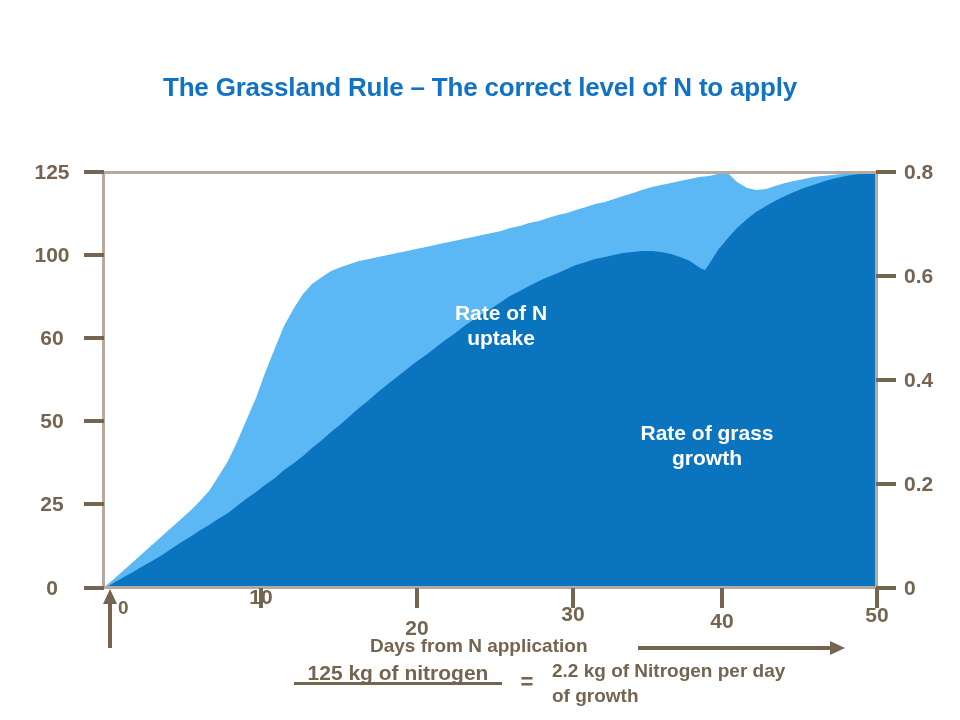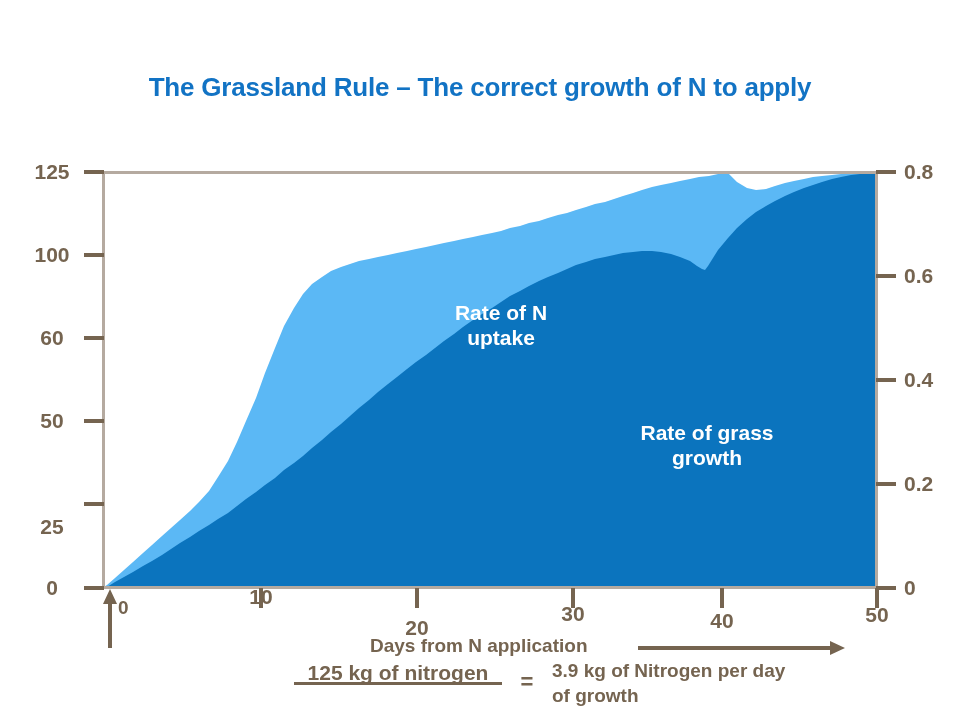--- a/index.html
+++ b/index.html
@@ -131,21 +131,21 @@
     left: 118px;
     top: 596px;
     font-size: 19px;
   }
 </style>
 </head>
 <body>
 
 <div id="page">
 
-  <div id="chart-title">The Grassland Rule – The correct growth of N to apply</div>
+  <div id="chart-title">The Grassland Rule – The correct level of N to apply</div>
 
   <svg id="plot-svg" width="960" height="720">
 
     <path id="area-uptake" fill="#5BB8F5" d="M 102 588
              L 102 588
              L 107 585 L 115 578 L 124 570 L 133 562 L 143 553 L 152 545
              L 162 536 L 171 528 L 180 520 L 190 511 L 199 502 L 209 491
              L 218 477 L 228 461 L 237 442 L 246 421 L 256 398 L 265 373
              L 275 348 L 284 326 L 294 308 L 303 294 L 312 284 L 322 277
              L 331 271 L 341 267 L 350 264 L 359 261 L 369 259 L 378 257
@@ -219,21 +219,21 @@
     <g>
       <line x1="638" y1="648" x2="836" y2="648" stroke="#756450" stroke-width="4"></line>
       <polygon points="845,648 830,641 830,655" fill="#756450"></polygon>
     </g>
   </svg>
 
   <div class="tick-label y-left-label" style="left:22px; top:160px;">125</div>
   <div class="tick-label y-left-label" style="left:22px; top:243px;">100</div>
   <div class="tick-label y-left-label" style="left:22px; top:326px;">60</div>
   <div class="tick-label y-left-label" style="left:22px; top:409px;">50</div>
-  <div class="tick-label y-left-label" style="left:22px; top:492px;margin-top:23px;">25</div>
+  <div class="tick-label y-left-label" style="left:22px; top:492px;">25</div>
   <div class="tick-label y-left-label" style="left:22px; top:576px;">0</div>
 
   <div class="tick-label y-right-label" style="left:904px; top:160px;">0.8</div>
   <div class="tick-label y-right-label" style="left:904px; top:264px;">0.6</div>
   <div class="tick-label y-right-label" style="left:904px; top:368px;">0.4</div>
   <div class="tick-label y-right-label" style="left:904px; top:472px;">0.2</div>
   <div class="tick-label y-right-label" style="left:904px; top:576px;">0</div>
 
   <div class="tick-label x-label" style="left:231px; top:585px;">10</div>
   <div class="tick-label x-label" style="left:387px; top:616px;">20</div>
@@ -249,16 +249,16 @@
 growth</div>
 
 
   <div class="foot-text" id="label-days-axis">Days from N application</div>
 
   <div class="foot-text" id="frac-numerator">125 kg of nitrogen</div>
   <div id="frac-bar"></div>
 
   <div class="foot-text" id="equals-sign">=</div>
 
-  <div class="foot-text" id="result-text">3.9 kg of Nitrogen per day
+  <div class="foot-text" id="result-text">2.2 kg of Nitrogen per day
 of growth</div>
 
 </div>
 
 </body></html>

